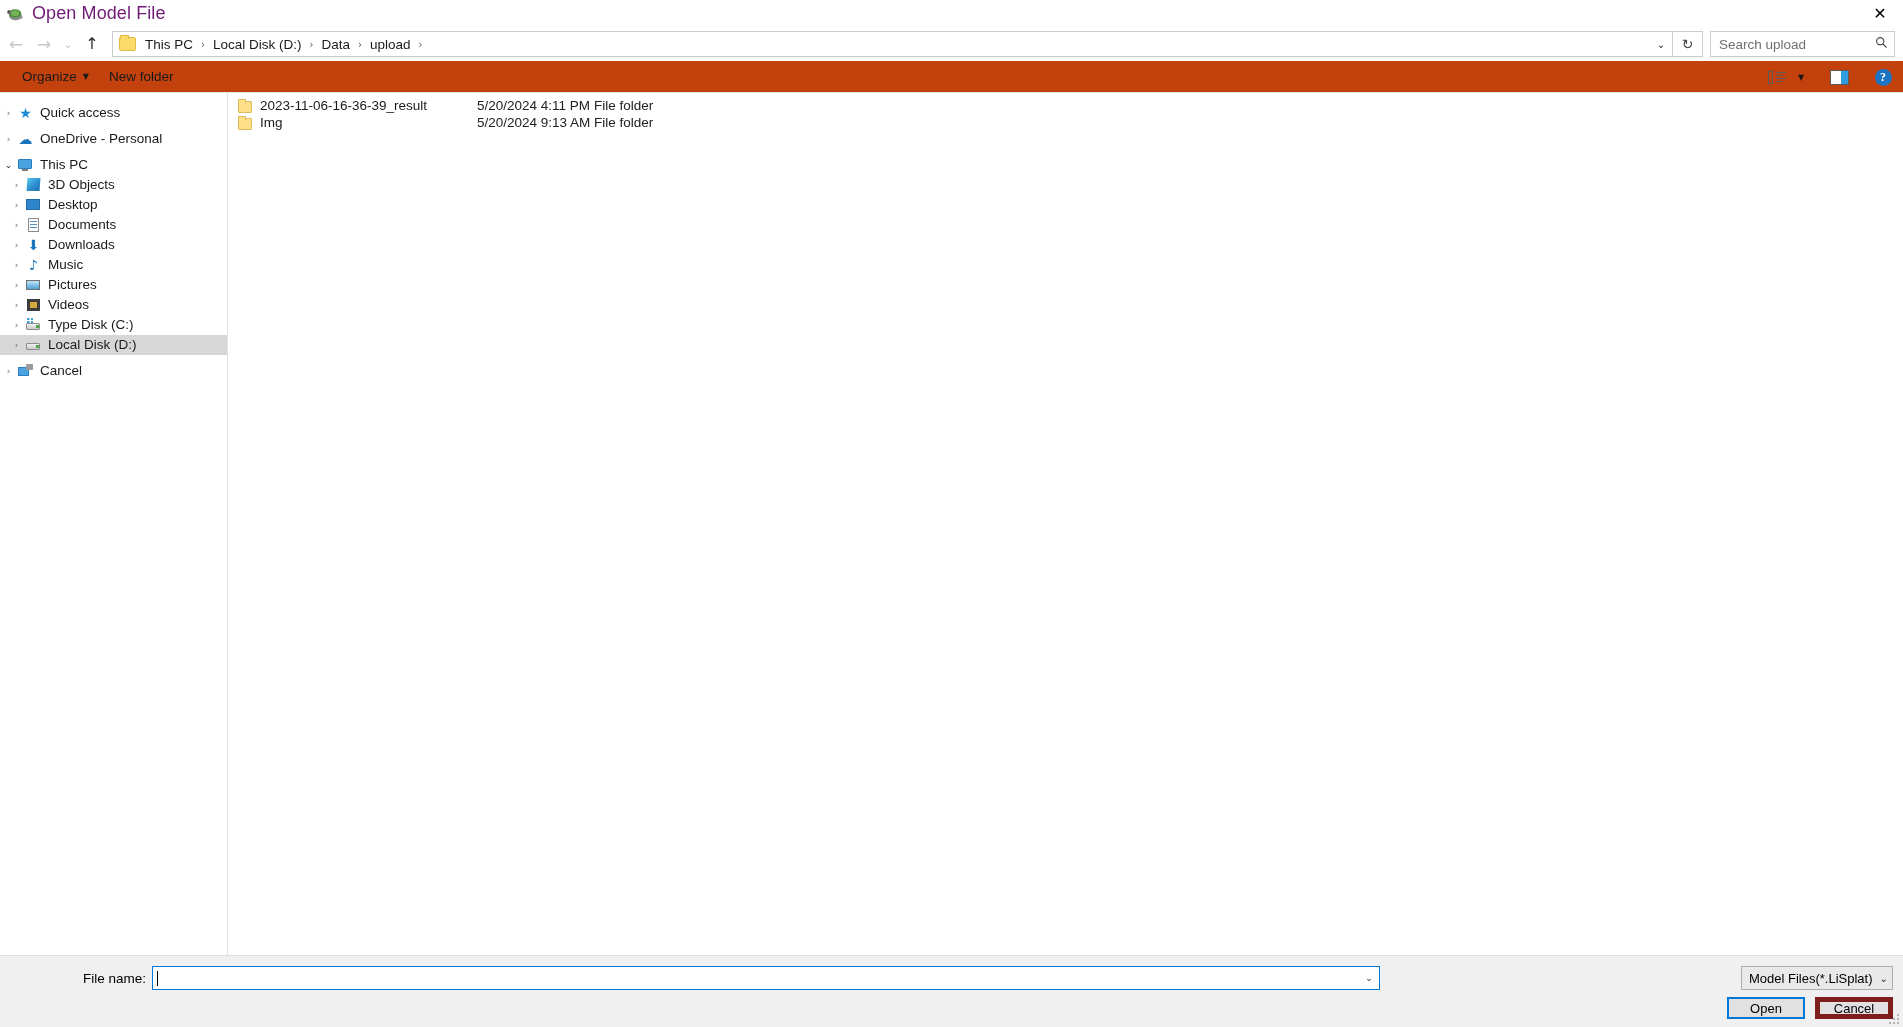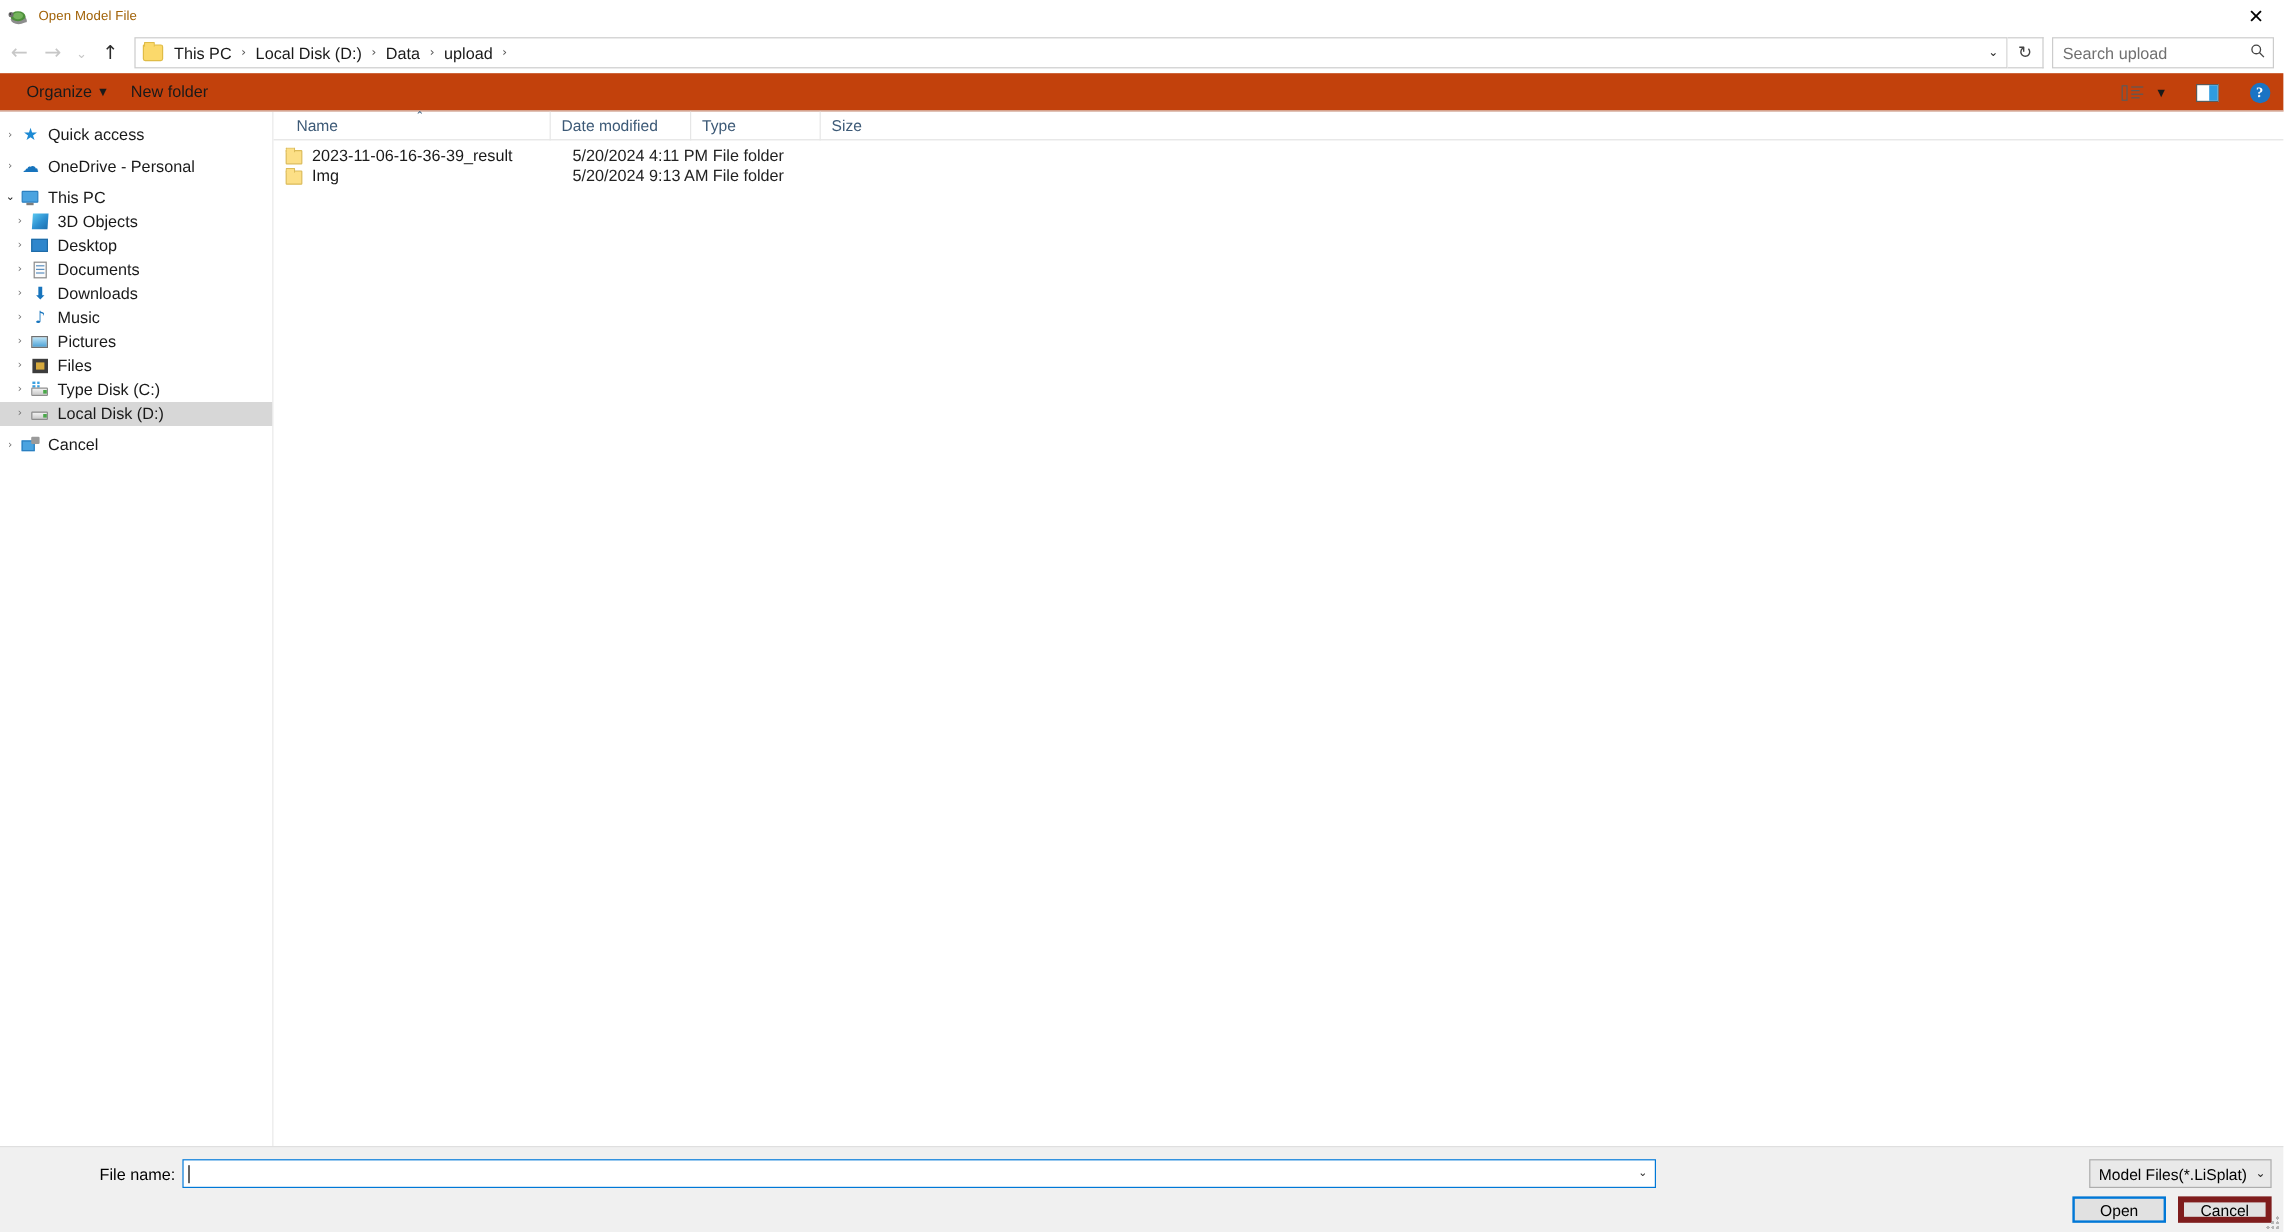--- a/index.html
+++ b/index.html
@@ -27,21 +27,21 @@
     display: flex; align-items: center;
     flex: none;
     position: relative;
   }
   .title-icon {
     width: 18px; height: 18px;
     margin-left: 6px; margin-right: 8px;
     position: relative; flex: none;
   }
   .title-text {
-    font-size: 11px; color: #a16207;
+    font-size: 18px; color: #701a75;
     letter-spacing: 0.1px;
   }
   .close-btn {
     position: absolute; right: 0; top: 0;
     width: 46px; height: 27px;
     display: flex; align-items: center; justify-content: center;
     font-size: 16px; color: #000; line-height: 1;
     font-family: "DejaVu Sans", sans-serif;
   }
 
@@ -528,21 +528,21 @@
             <i></i>
           </span>
         <span class="tlabel">Pictures</span>
       </div>
 
       <div class="tree-row" style="padding-left:8px">
         <span class="expander">›</span>
         <span class="tico ico-vid">
             <i></i>
           </span>
-        <span class="tlabel">Files</span>
+        <span class="tlabel">Videos</span>
       </div>
 
       <div class="tree-row" style="padding-left:8px">
         <span class="expander">›</span>
         <span class="tico ico-disk win">
             <i></i>
           </span>
         <span class="tlabel">Type Disk (C:)</span>
       </div>
 
@@ -559,35 +559,20 @@
         <span class="tico ico-net">
             <i></i>
           </span>
         <span class="tlabel">Cancel</span>
       </div>
 
     </div>
 
     <div class="filepane">
 
-      <div class="col-head">
-        <div class="col name">
-          <span>Name</span>
-          <span class="sort-arrow">⌃</span>
-        </div>
-        <div class="col date">
-          <span>Date modified</span>
-        </div>
-        <div class="col type">
-          <span>Type</span>
-        </div>
-        <div class="col size">
-          <span>Size</span>
-        </div>
-      </div>
 
       <div class="rows">
         <div class="row">
           <span class="cell name">
             <span class="folder-icon"></span>
             <span>2023-11-06-16-36-39_result</span>
           </span>
           <span class="cell date">5/20/2024 4:11 PM</span>
           <span class="cell type">File folder</span>
           <span class="cell size"></span>

